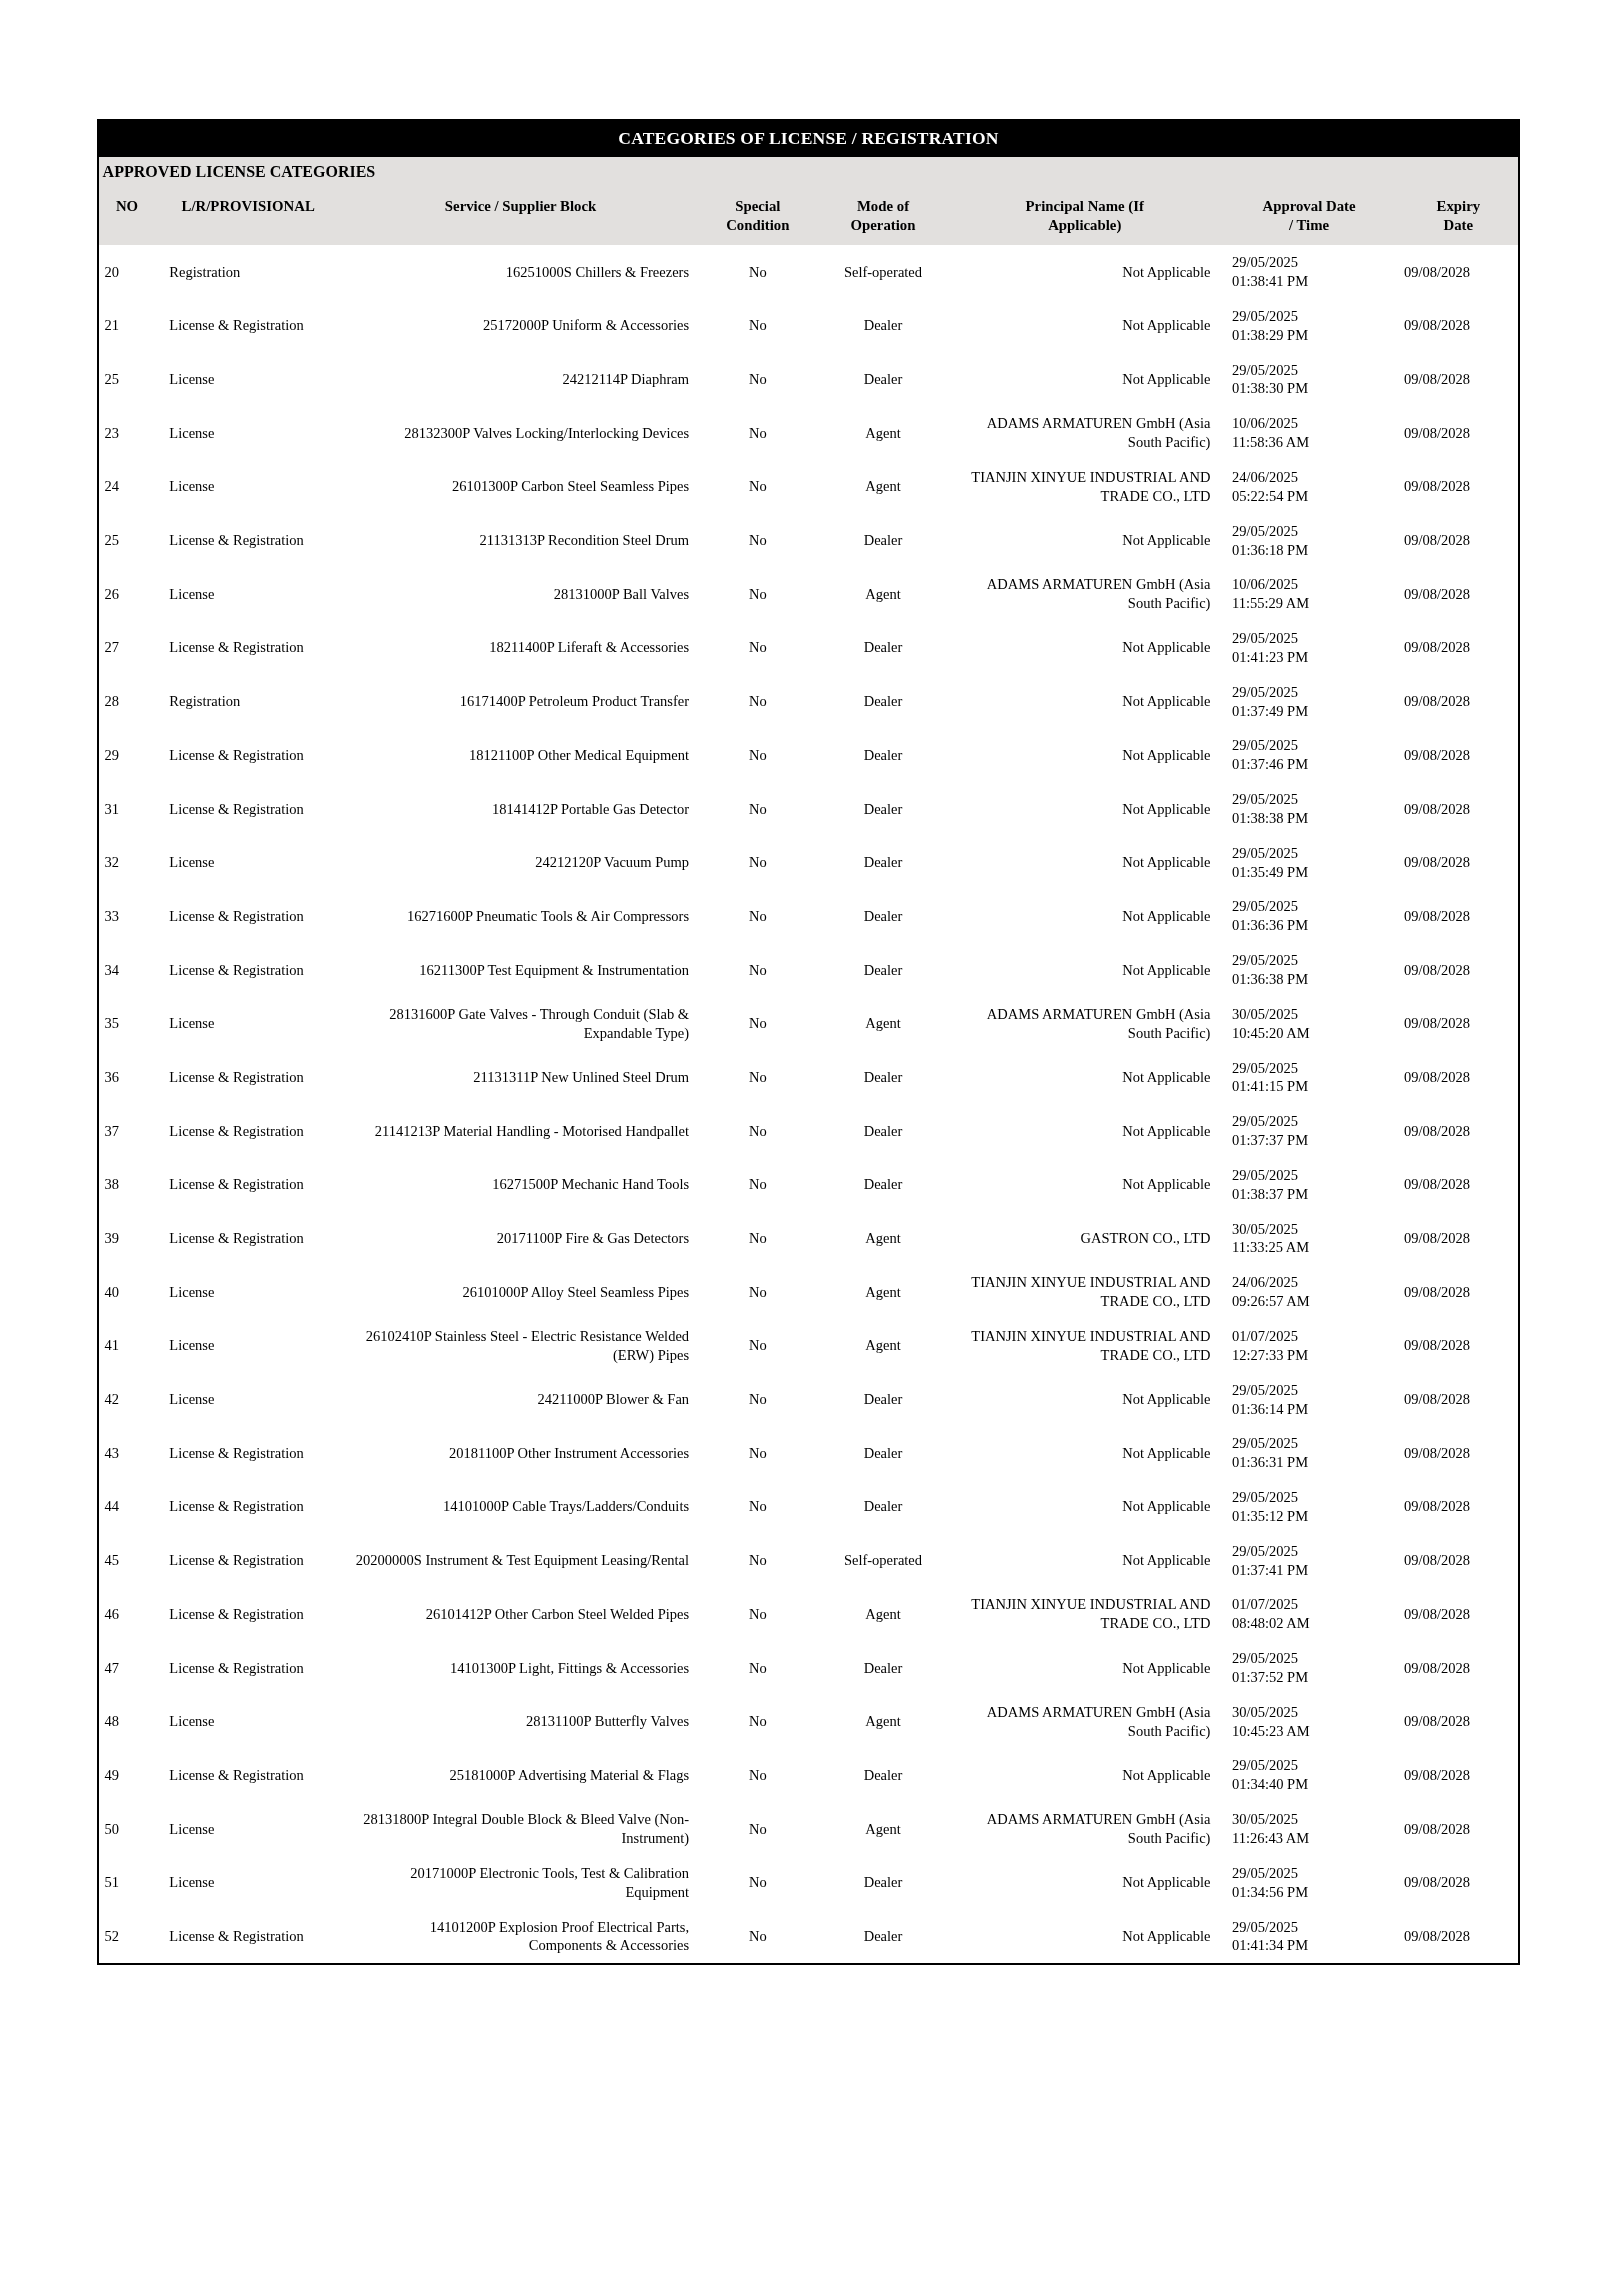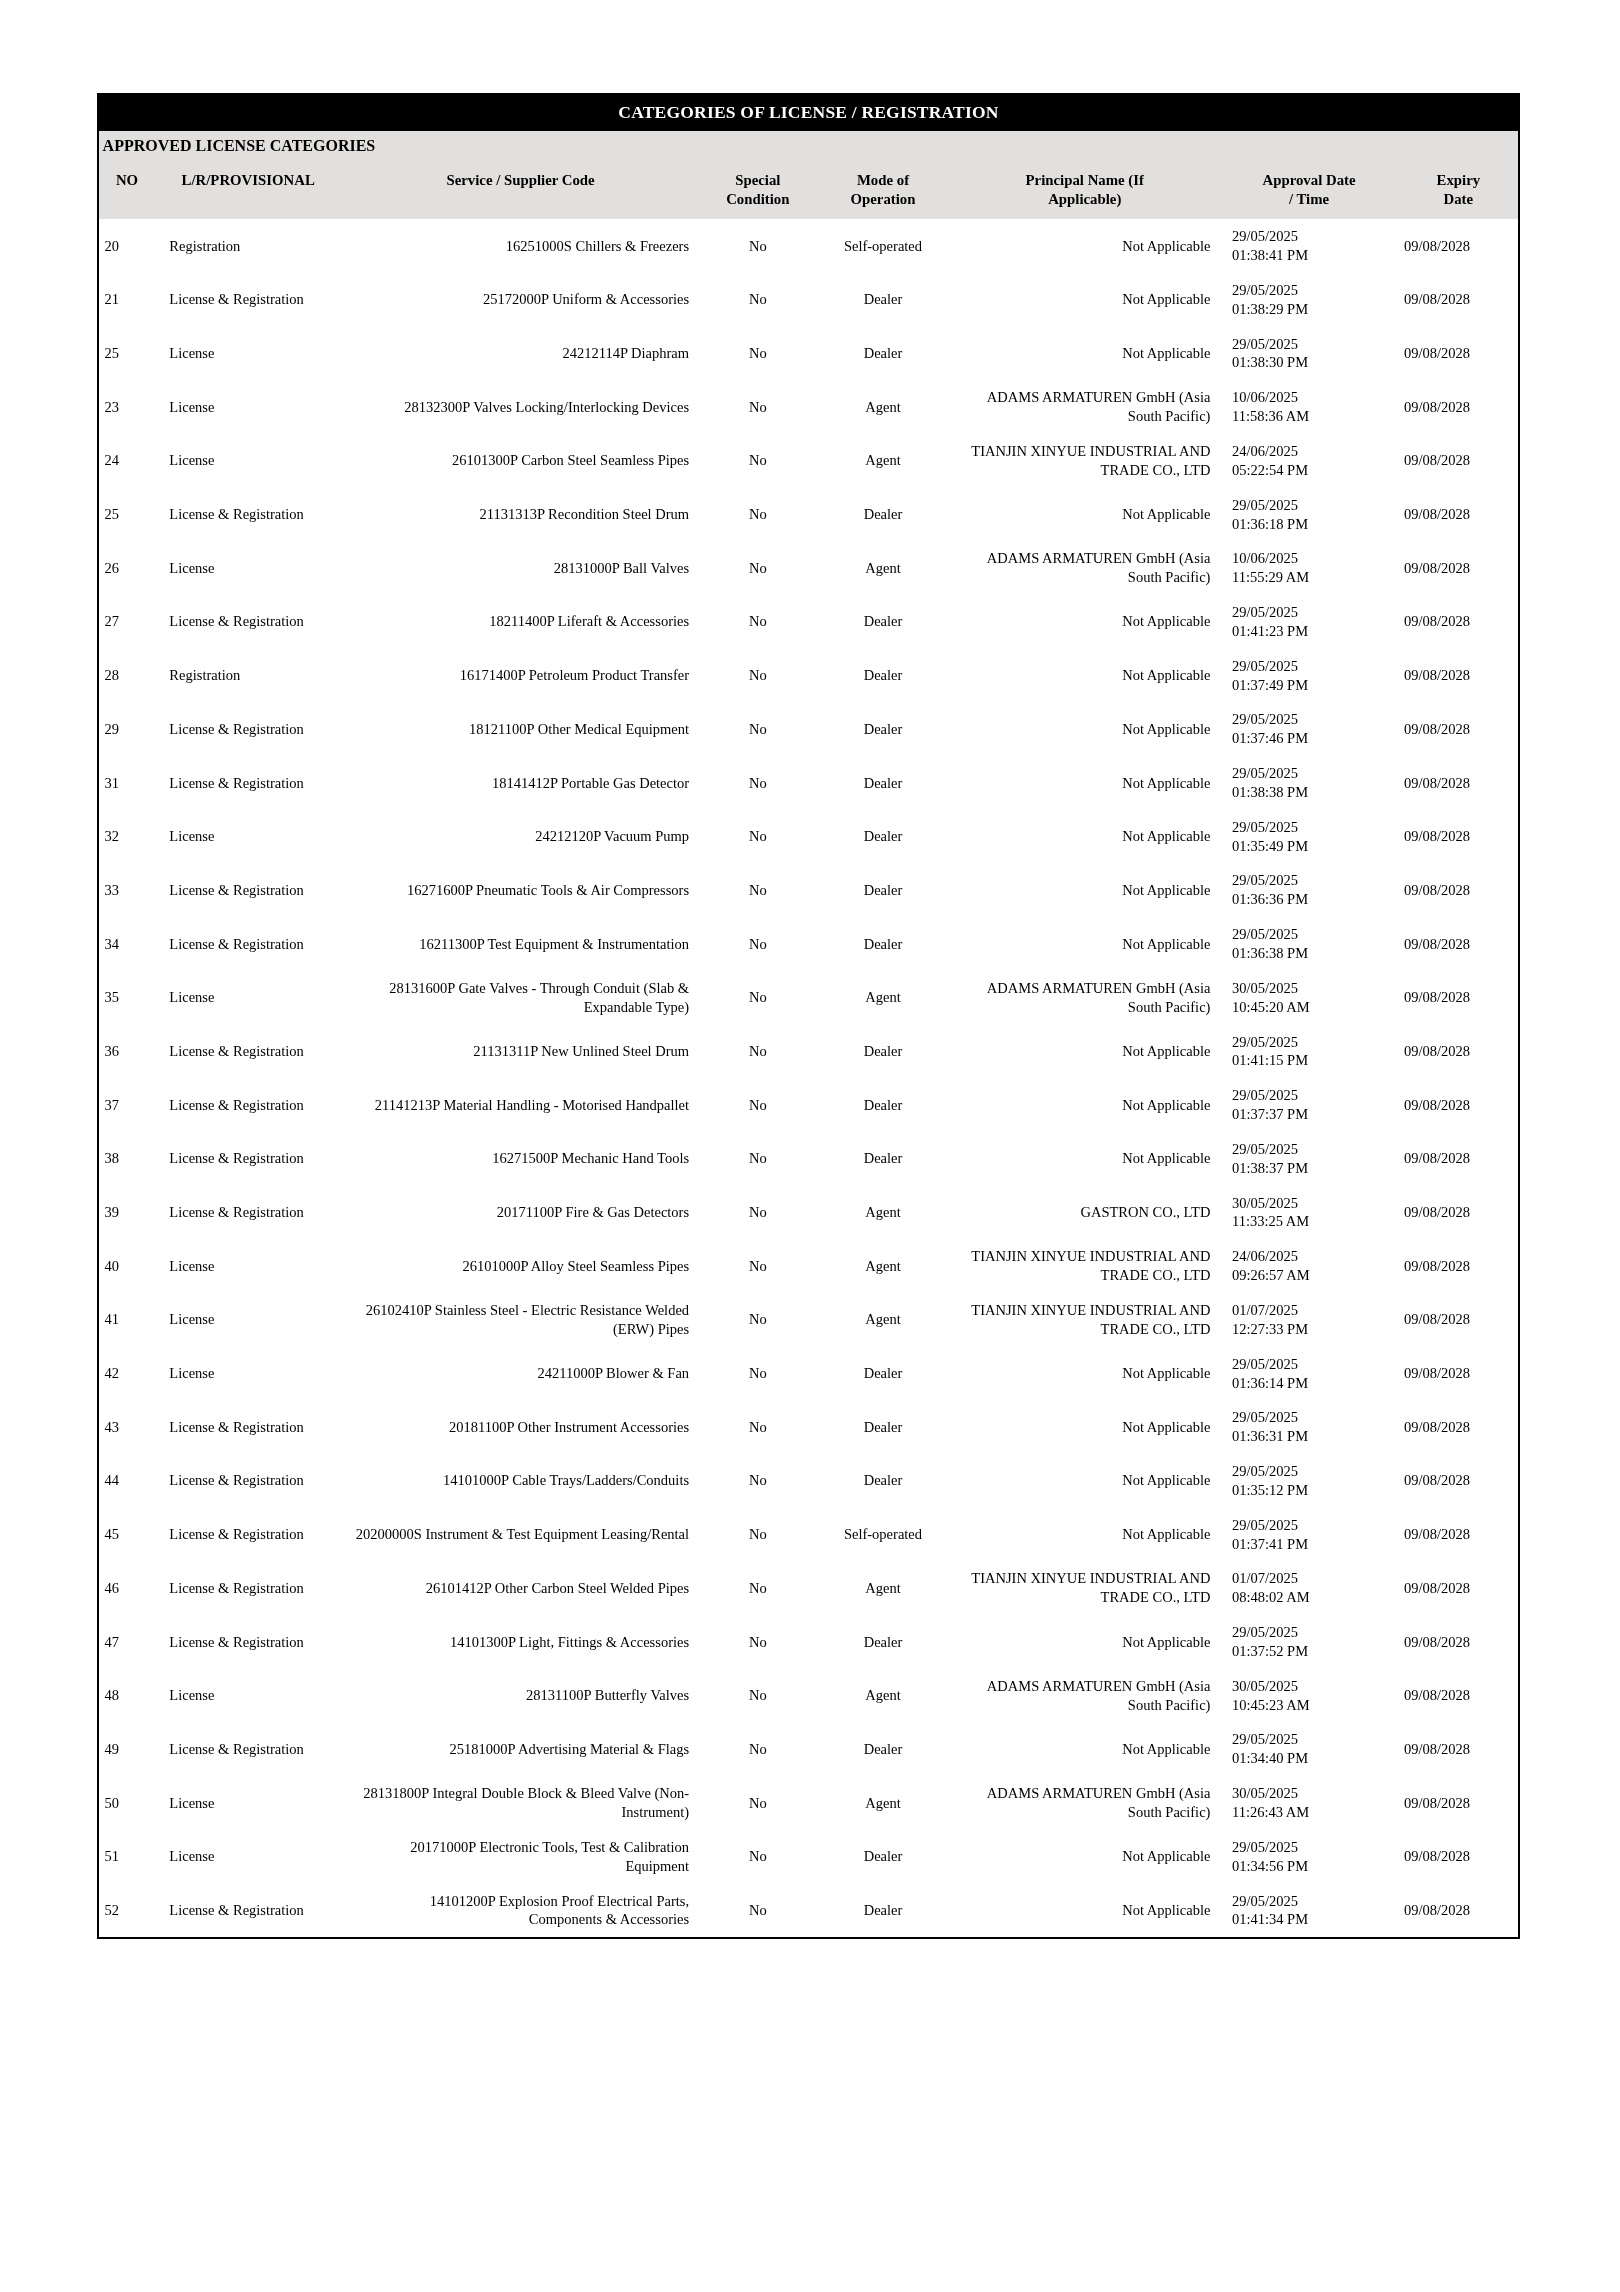--- a/index.html
+++ b/index.html
@@ -22,21 +22,21 @@
     left: 0;
     top: 0;
     width: 1620px;
     height: 2293px;
     background: #ffffff;
   }
 
   .doc-frame {
     position: absolute;
     left: 97px;
-    top: 93px;
+    top: 119px;
     width: 1423px;
     border: 2.7px solid #000000;
     box-sizing: border-box;
     background: #ffffff;
   }
 
   table.cert-table {
     width: 100%;
     border-collapse: collapse;
     table-layout: fixed;
@@ -113,21 +113,21 @@
       <thead>
         <tr class="banner-row">
           <td colspan="8">CATEGORIES OF LICENSE / REGISTRATION</td>
         </tr>
         <tr class="subbanner-row">
           <td colspan="8">APPROVED LICENSE CATEGORIES</td>
         </tr>
         <tr class="colhead-row">
           <td>NO</td>
           <td>L/R/PROVISIONAL</td>
-          <td>Service / Supplier Code</td>
+          <td>Service / Supplier Block</td>
           <td>
             <span>Special</span><br>
             <span>Condition</span>
           </td>
           <td>
             <span>Mode of</span><br>
             <span>Operation</span>
           </td>
           <td>
             <span>Principal Name (If</span><br>

